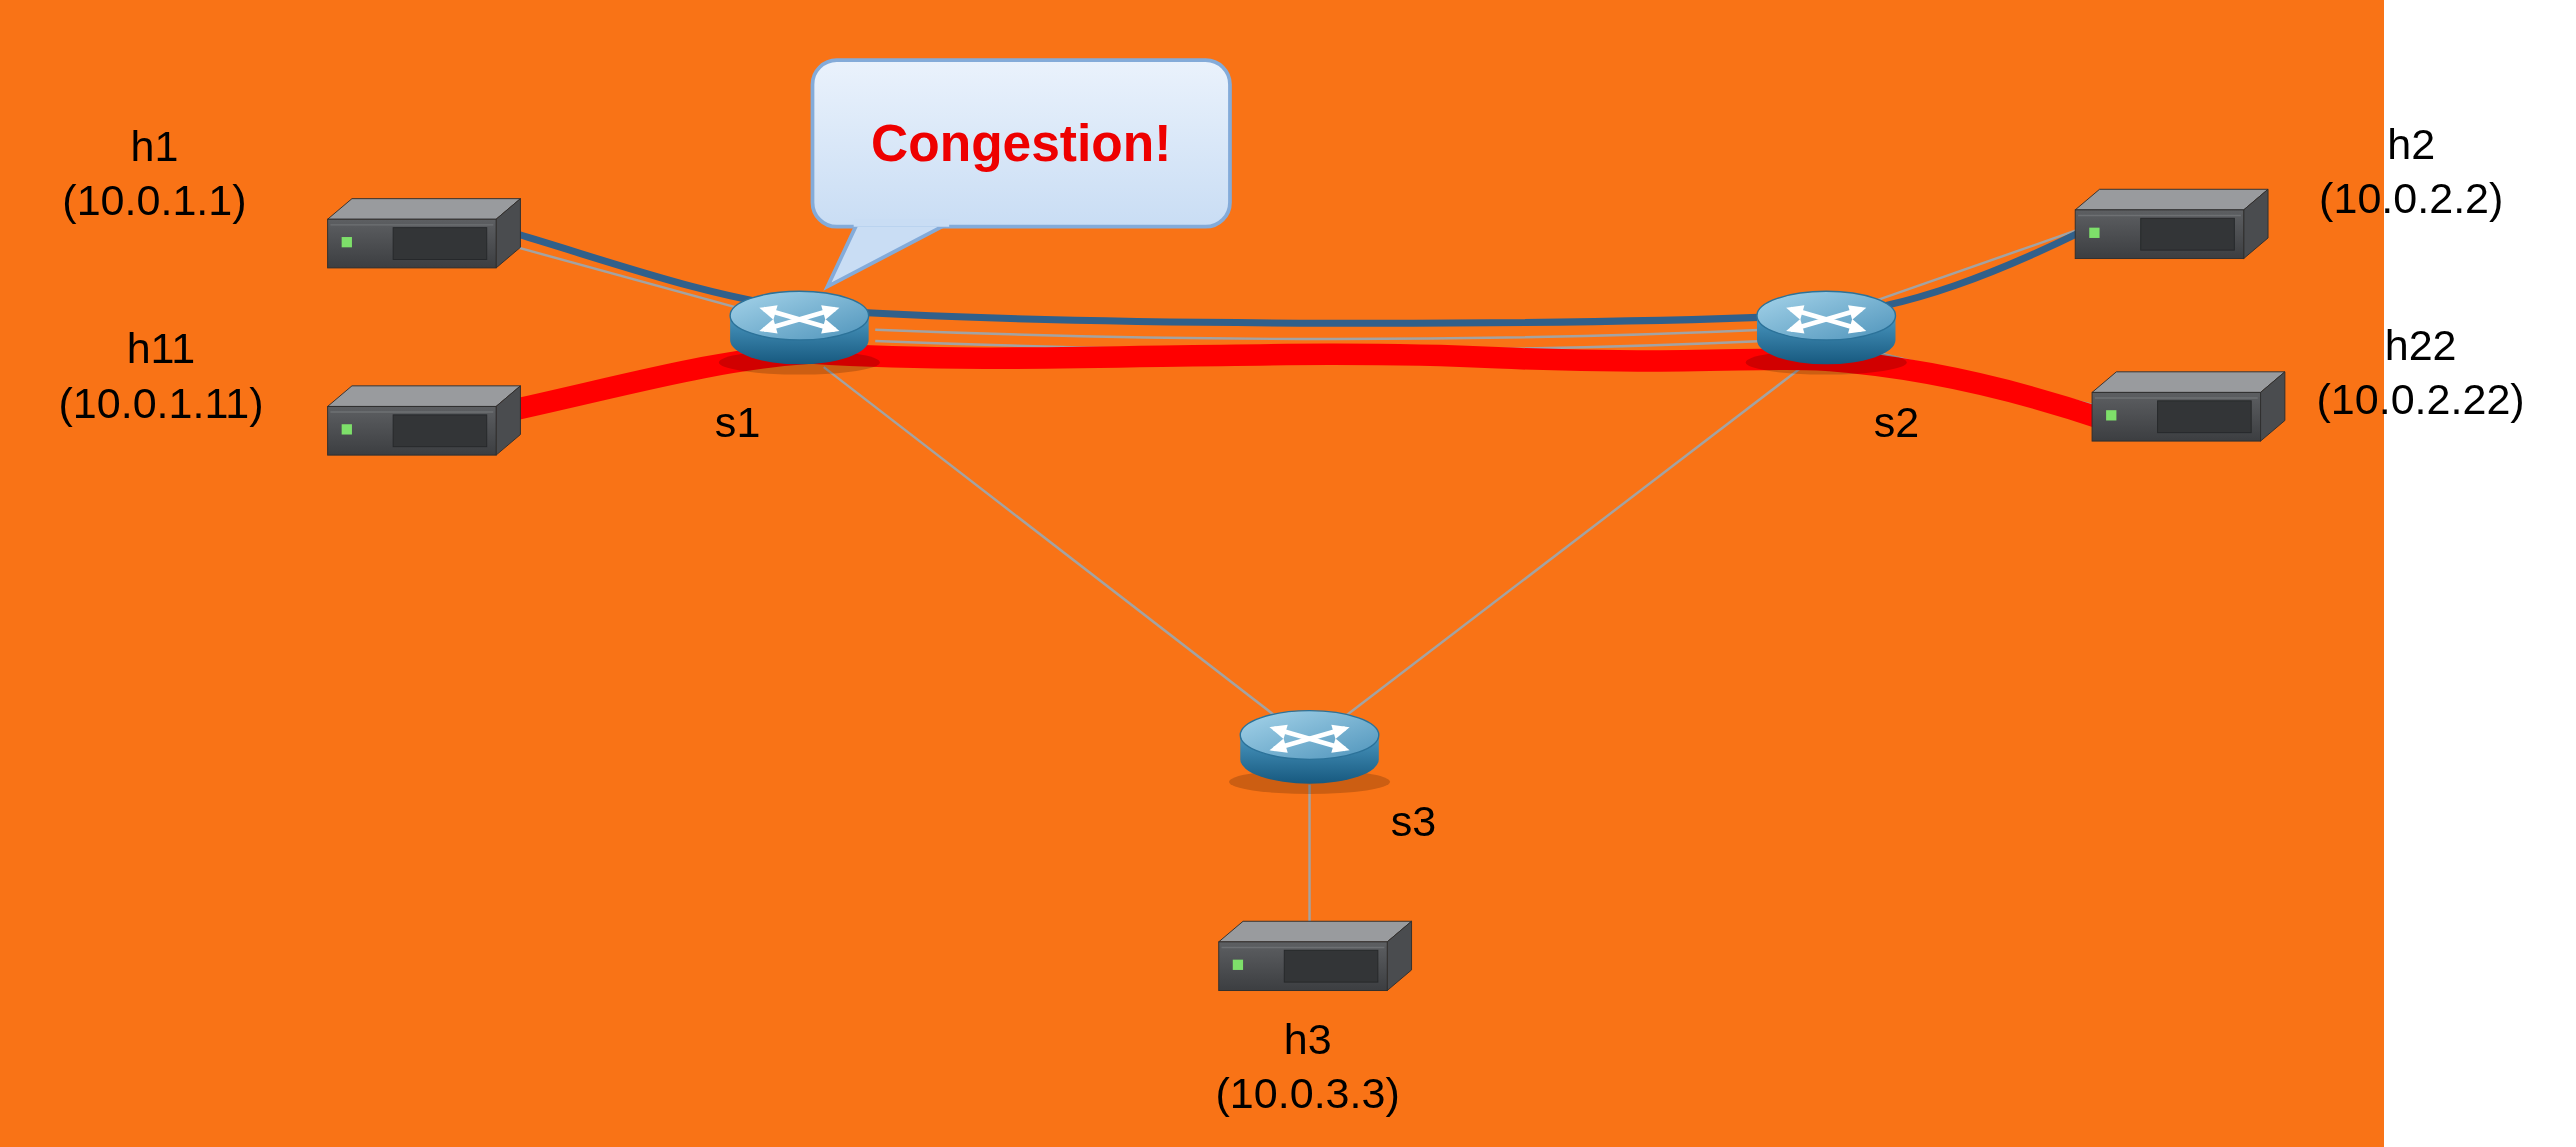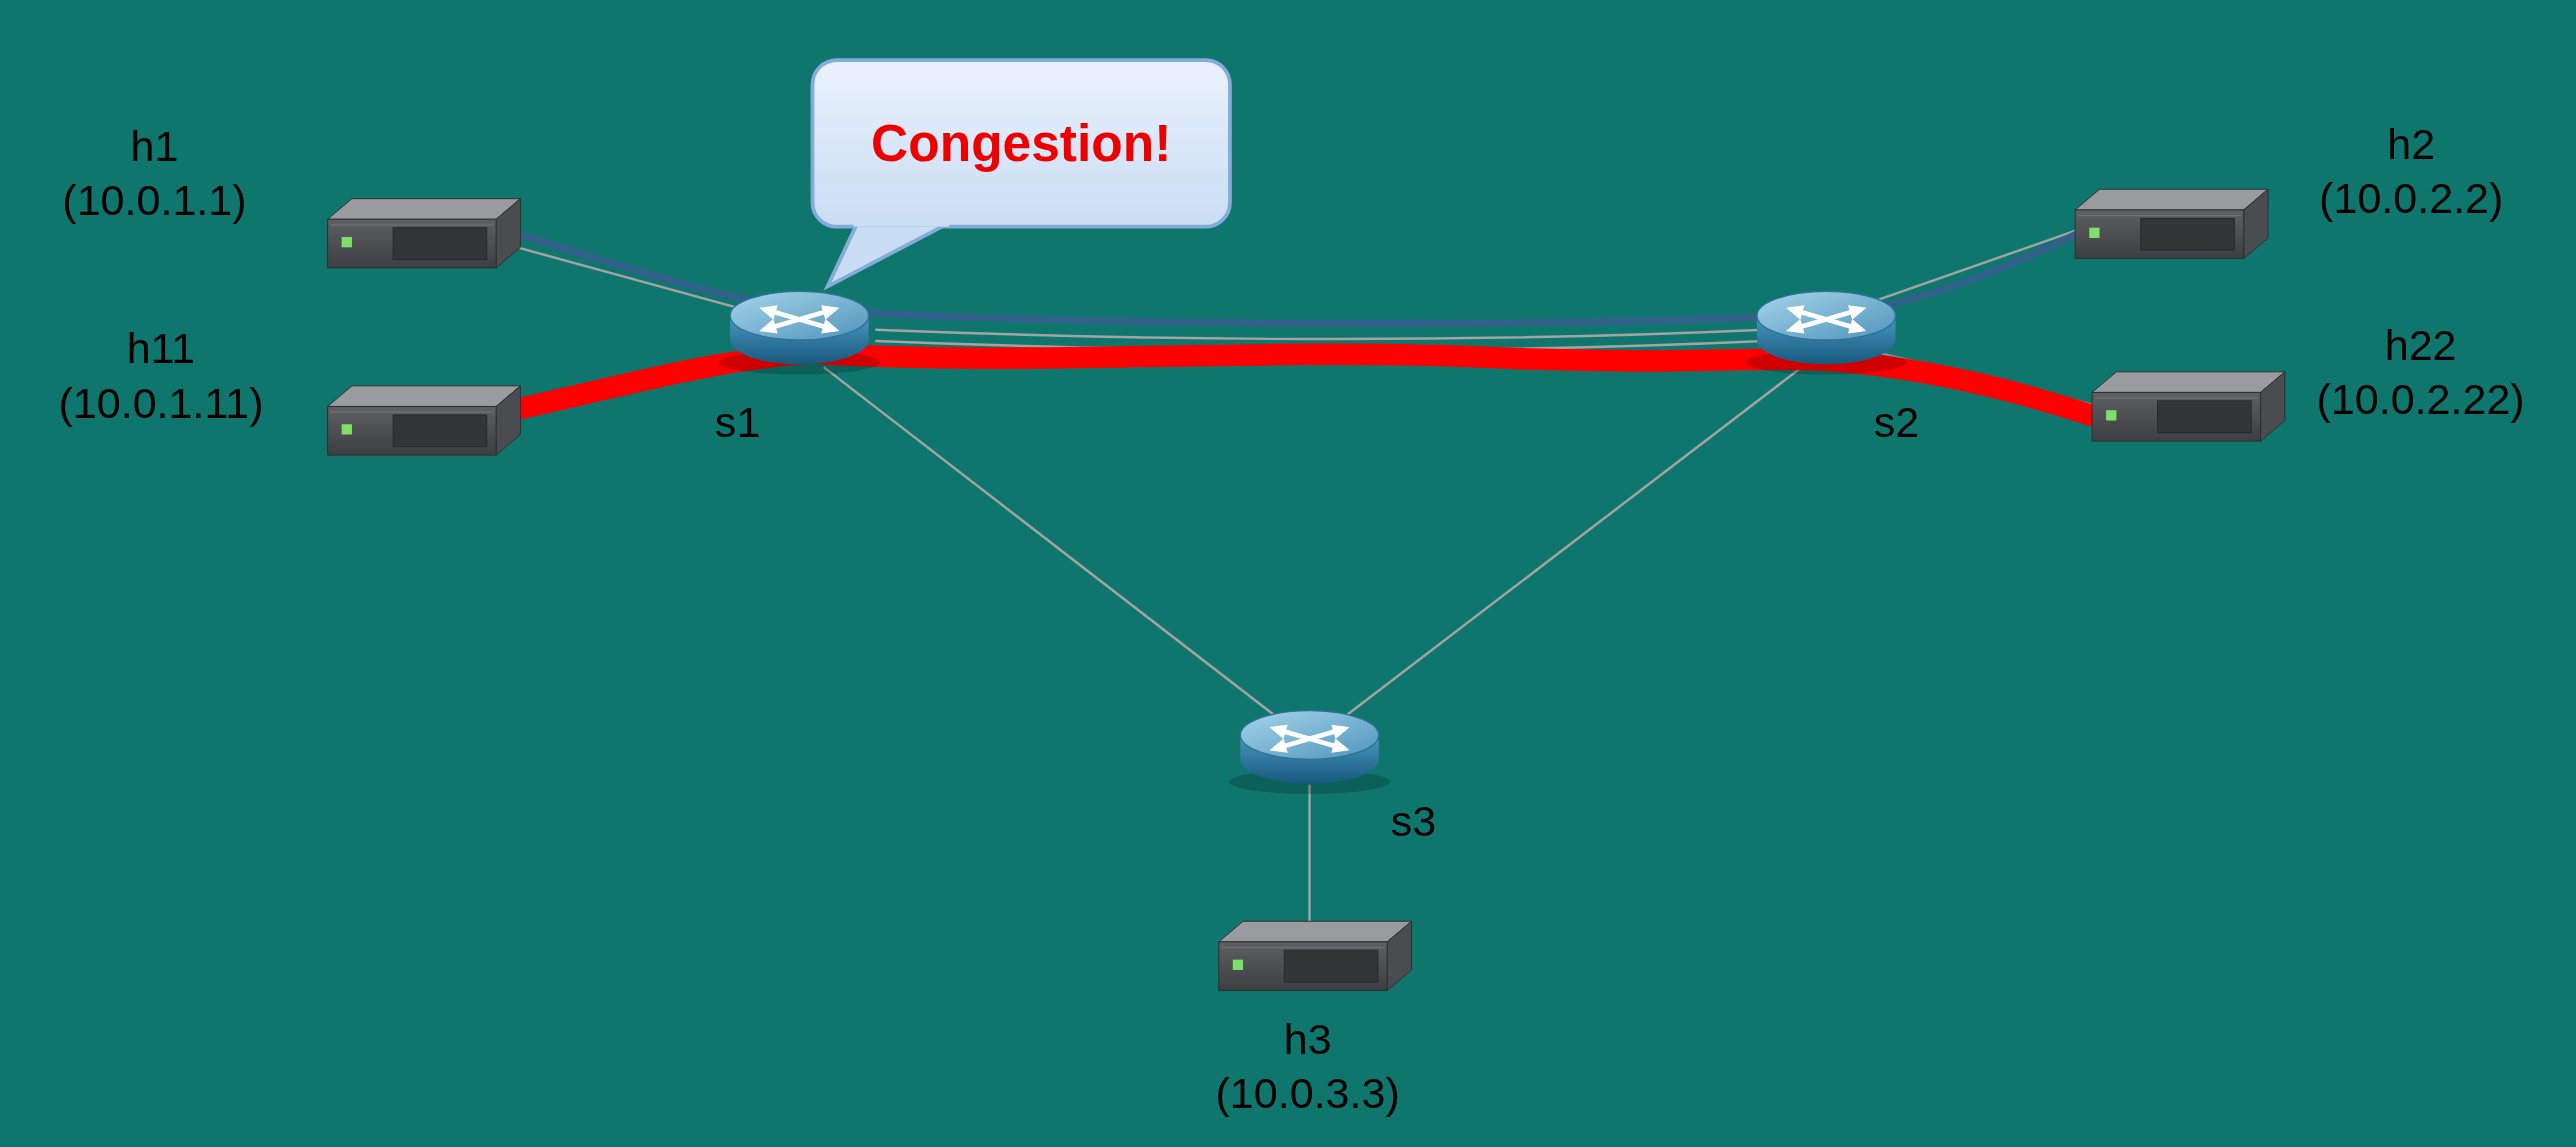--- a/index.html
+++ b/index.html
@@ -4,24 +4,24 @@
 <style>
   html, body {
     margin: 0;
     padding: 0;
     background: #ffffff;
     width: 2576px;
     height: 1148px;
     font-family: "Liberation Sans", sans-serif;
   }
   #stage {
-    width: 2576px;
+    width: 2384px;
     height: 1148px;
     position: relative;
-    background: #0f766e;
+    background: #f97316;
   }
   svg { display: block; }
   .node-label {
     font-family: "Liberation Sans", sans-serif;
     font-size: 46px;
     fill: #000000;
     text-anchor: middle;
   }
   .callout-text {
     font-family: "Liberation Sans", sans-serif;

